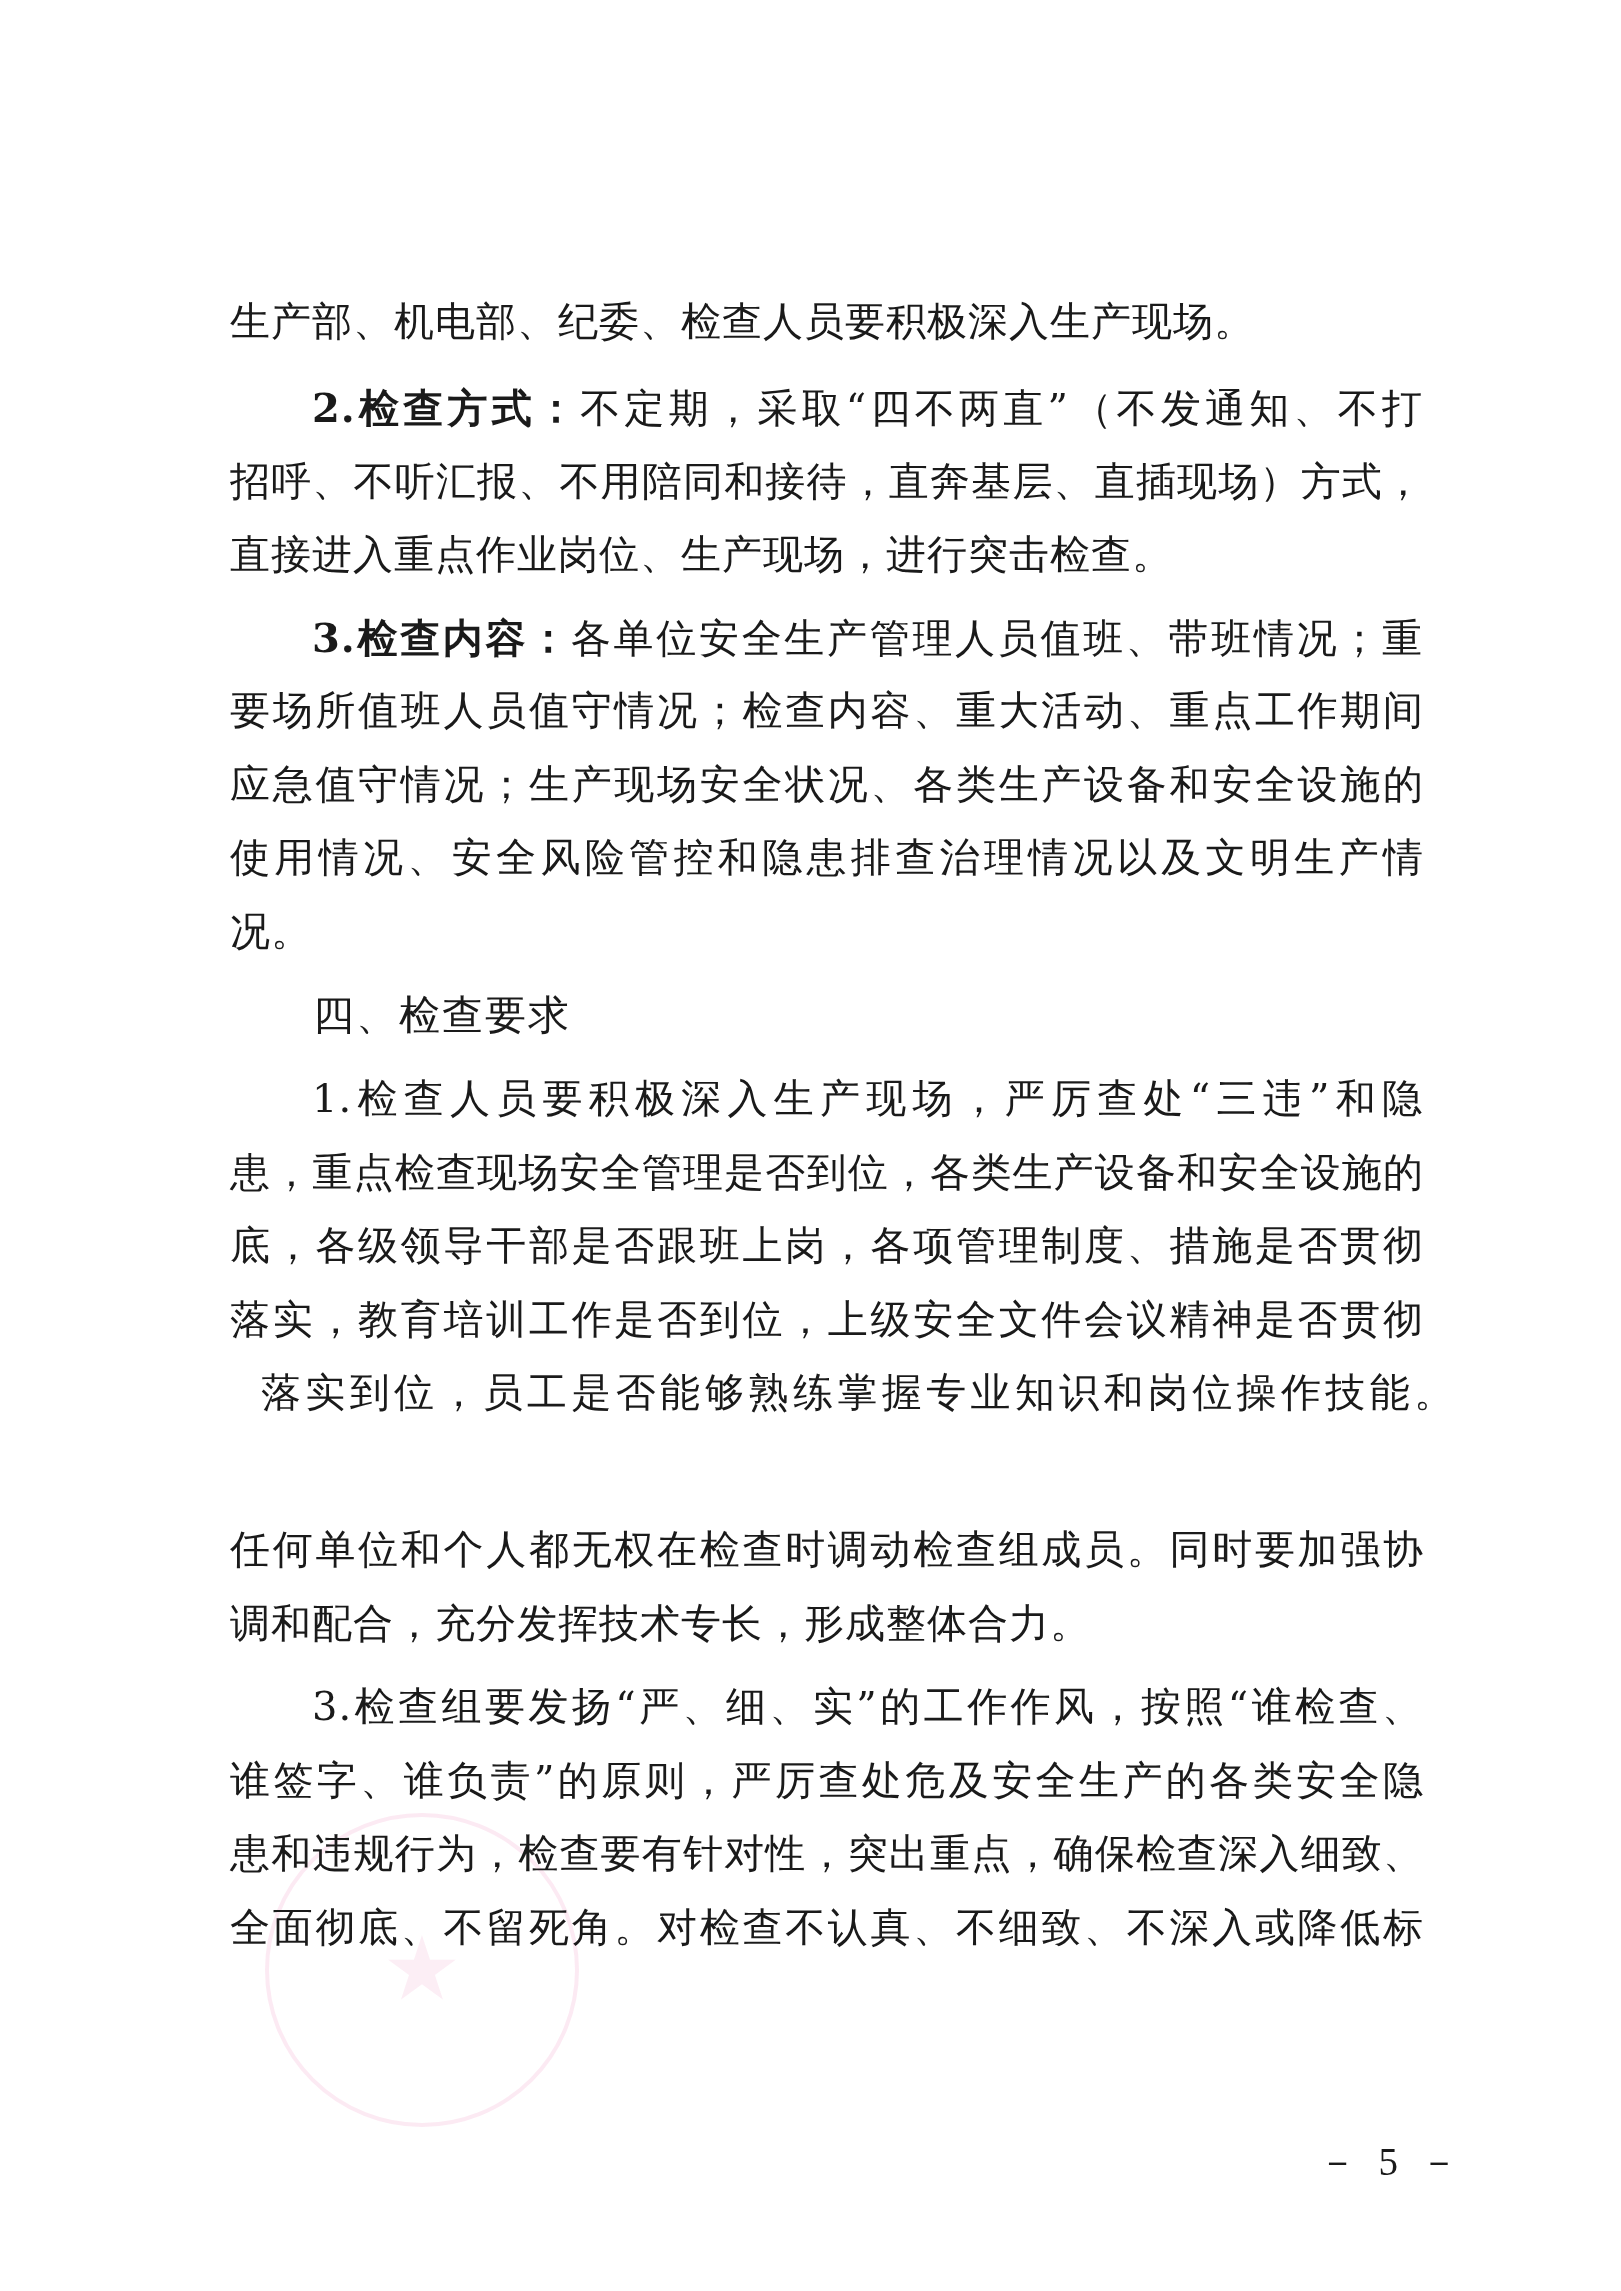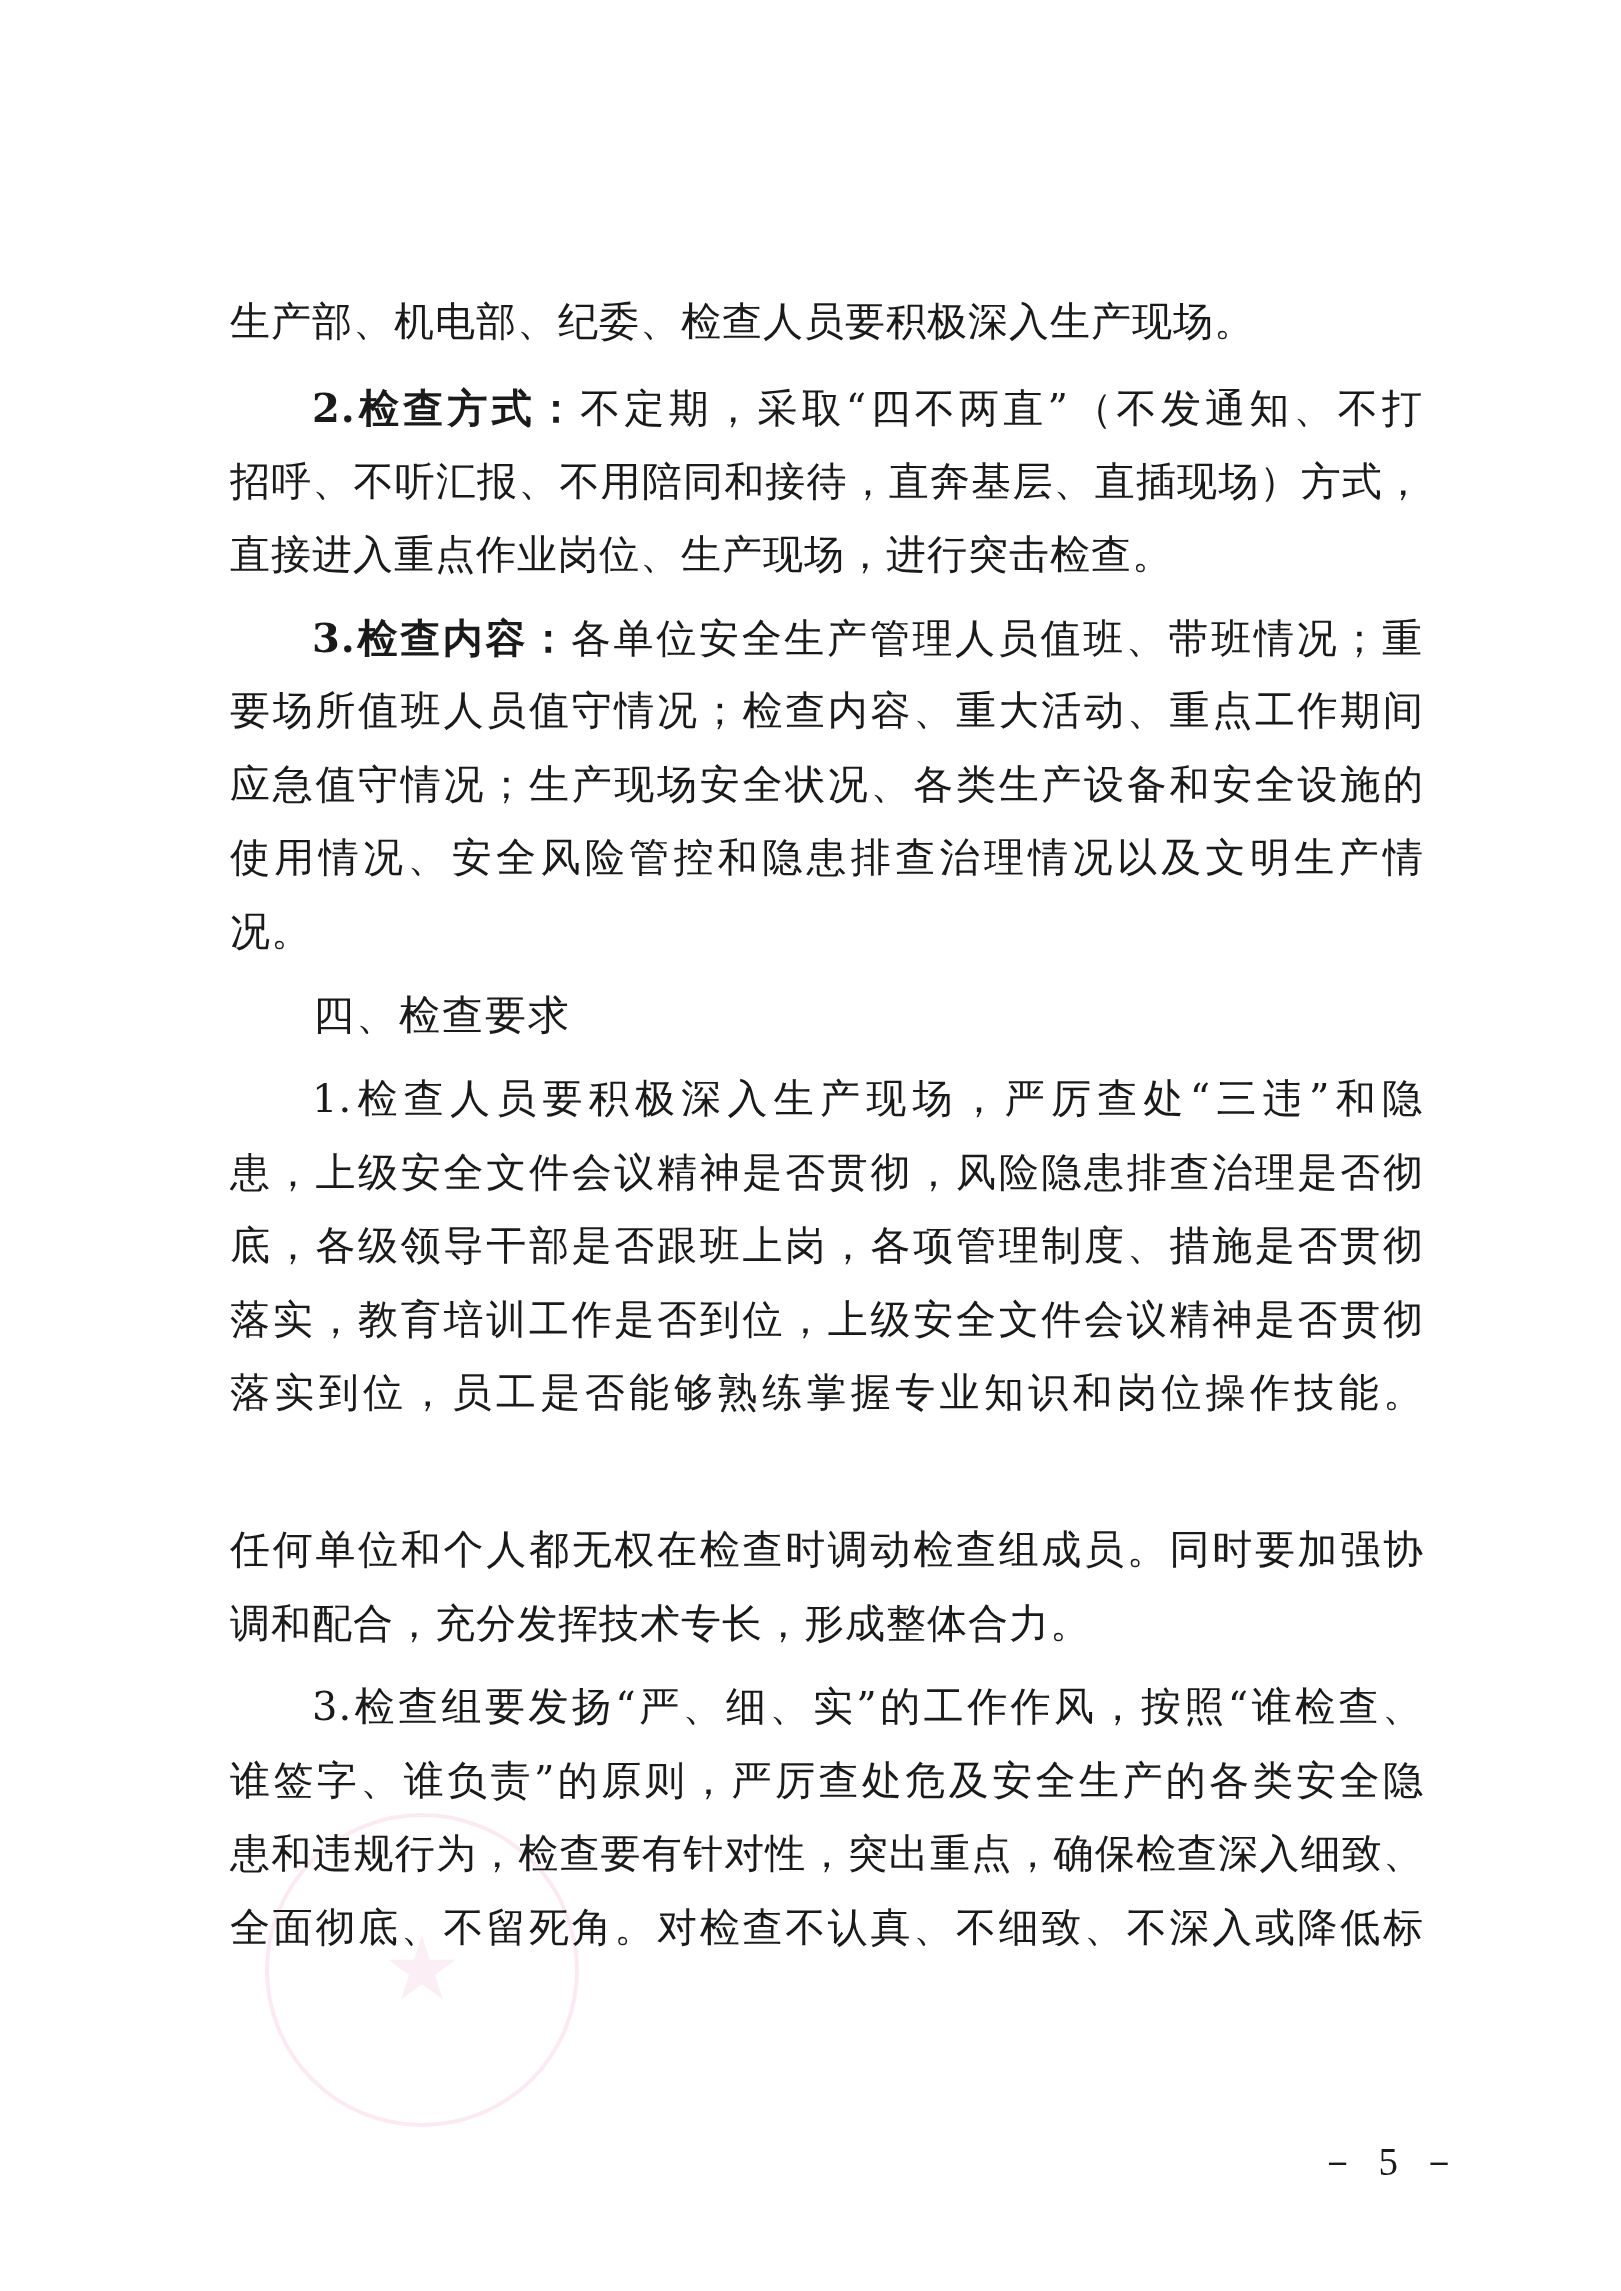--- a/index.html
+++ b/index.html
@@ -55,24 +55,24 @@
 
   <div class="line indent" style="top:610px;"><span class="b">3.检查内容：</span><span>各单位安全生产管理人员值班、带班情况；重</span></div>
   <div class="line" style="top:683px;">要场所值班人员值守情况；检查内容、重大活动、重点工作期间</div>
   <div class="line" style="top:757px;">应急值守情况；生产现场安全状况、各类生产设备和安全设施的</div>
   <div class="line" style="top:830px;">使用情况、安全风险管控和隐患排查治理情况以及文明生产情</div>
   <div class="line last" style="top:904px;">况。</div>
 
   <div class="heading" style="top:988px;">四、检查要求</div>
 
   <div class="line indent" style="top:1071px;">1.检查人员要积极深入生产现场，严厉查处“三违”和隐</div>
-  <div class="line" style="top:1145px;">患，上级安全文件会议精神是否贯彻，风险隐患排查治理是否彻</div>
+  <div class="line" style="top:1145px;">患，重点检查现场安全管理是否到位，各类生产设备和安全设施的</div>
   <div class="line" style="top:1218px;">底，各级领导干部是否跟班上岗，各项管理制度、措施是否贯彻</div>
   <div class="line" style="top:1292px;">落实，教育培训工作是否到位，上级安全文件会议精神是否贯彻</div>
-  <div class="line" style="top:1365px;">落实到位，员工是否能够熟练掌握专业知识和岗位操作技能。</div>
+  <div class="line" style="top:1365px;margin-left:31px;">落实到位，员工是否能够熟练掌握专业知识和岗位操作技能。</div>
 
   <div class="line" style="top:1522px;">任何单位和个人都无权在检查时调动检查组成员。同时要加强协</div>
   <div class="line last" style="top:1596px;">调和配合，充分发挥技术专长，形成整体合力。</div>
 
   <div class="line indent" style="top:1679px;">3.检查组要发扬“严、细、实”的工作作风，按照“谁检查、</div>
   <div class="line" style="top:1753px;">谁签字、谁负责”的原则，严厉查处危及安全生产的各类安全隐</div>
   <div class="line" style="top:1826px;">患和违规行为，检查要有针对性，突出重点，确保检查深入细致、</div>
   <div class="line" style="top:1900px;">全面彻底、不留死角。对检查不认真、不细致、不深入或降低标</div>
 
   <div class="page-number">－ 5 －</div>

